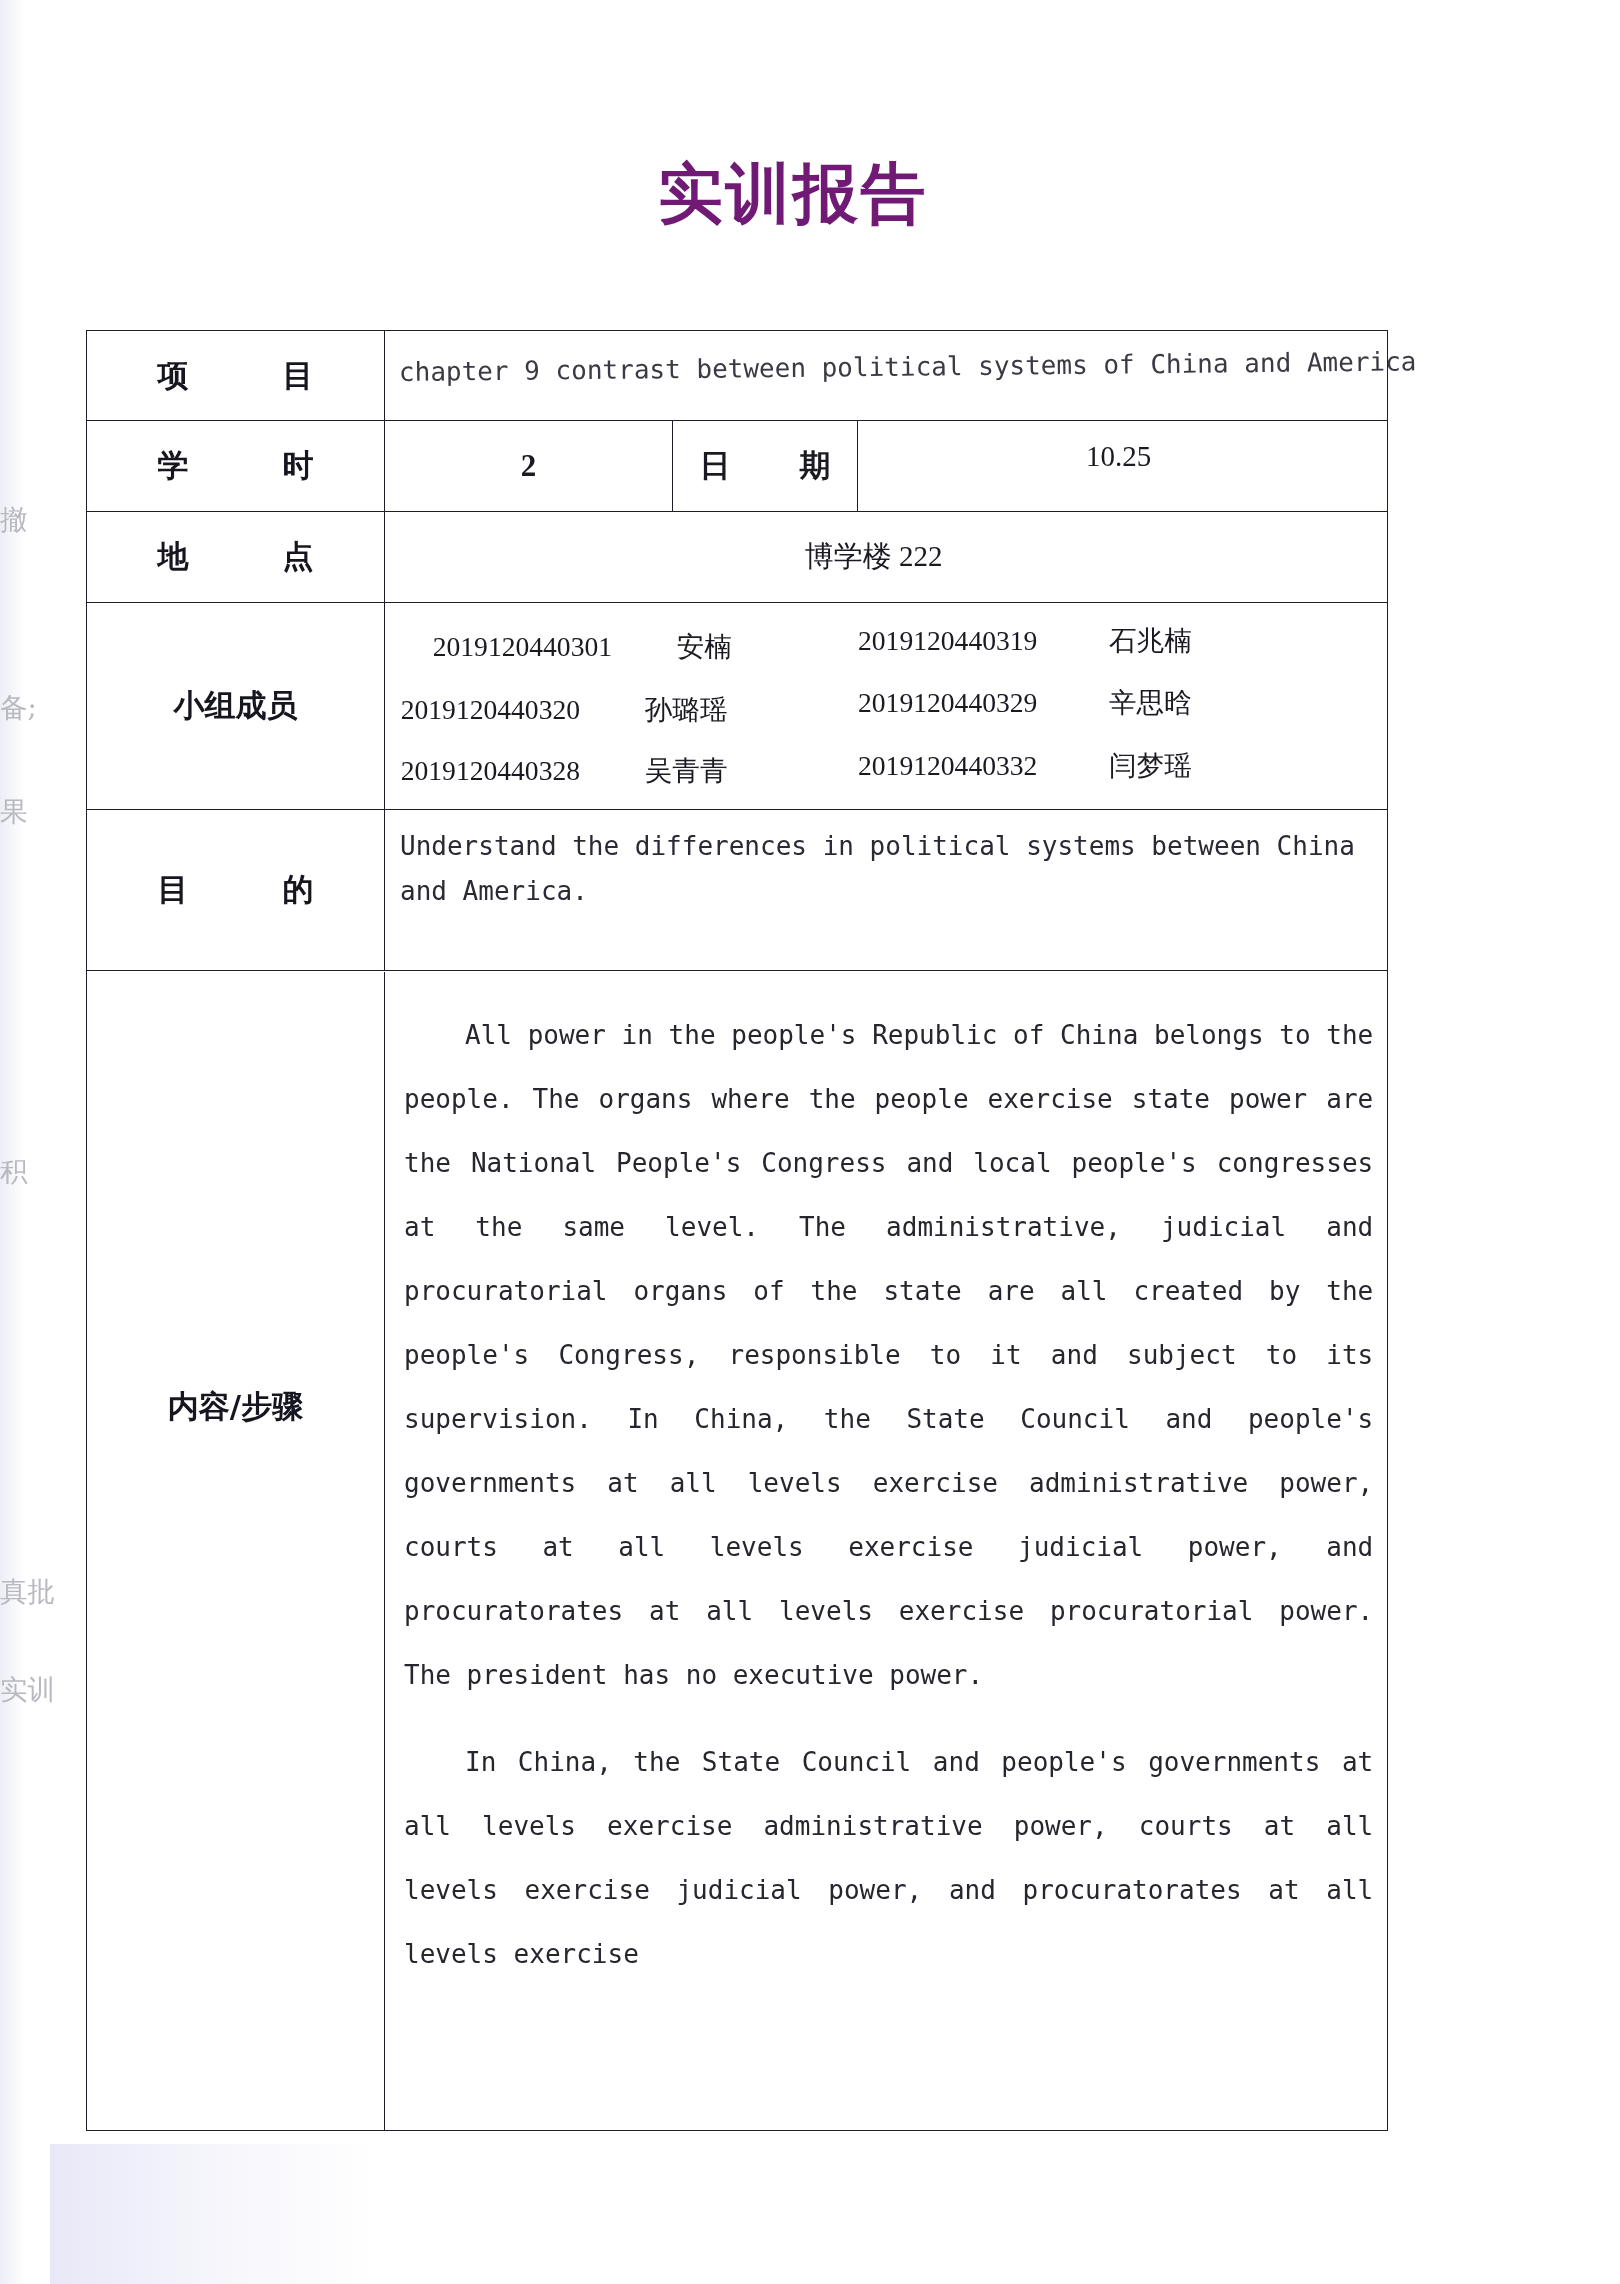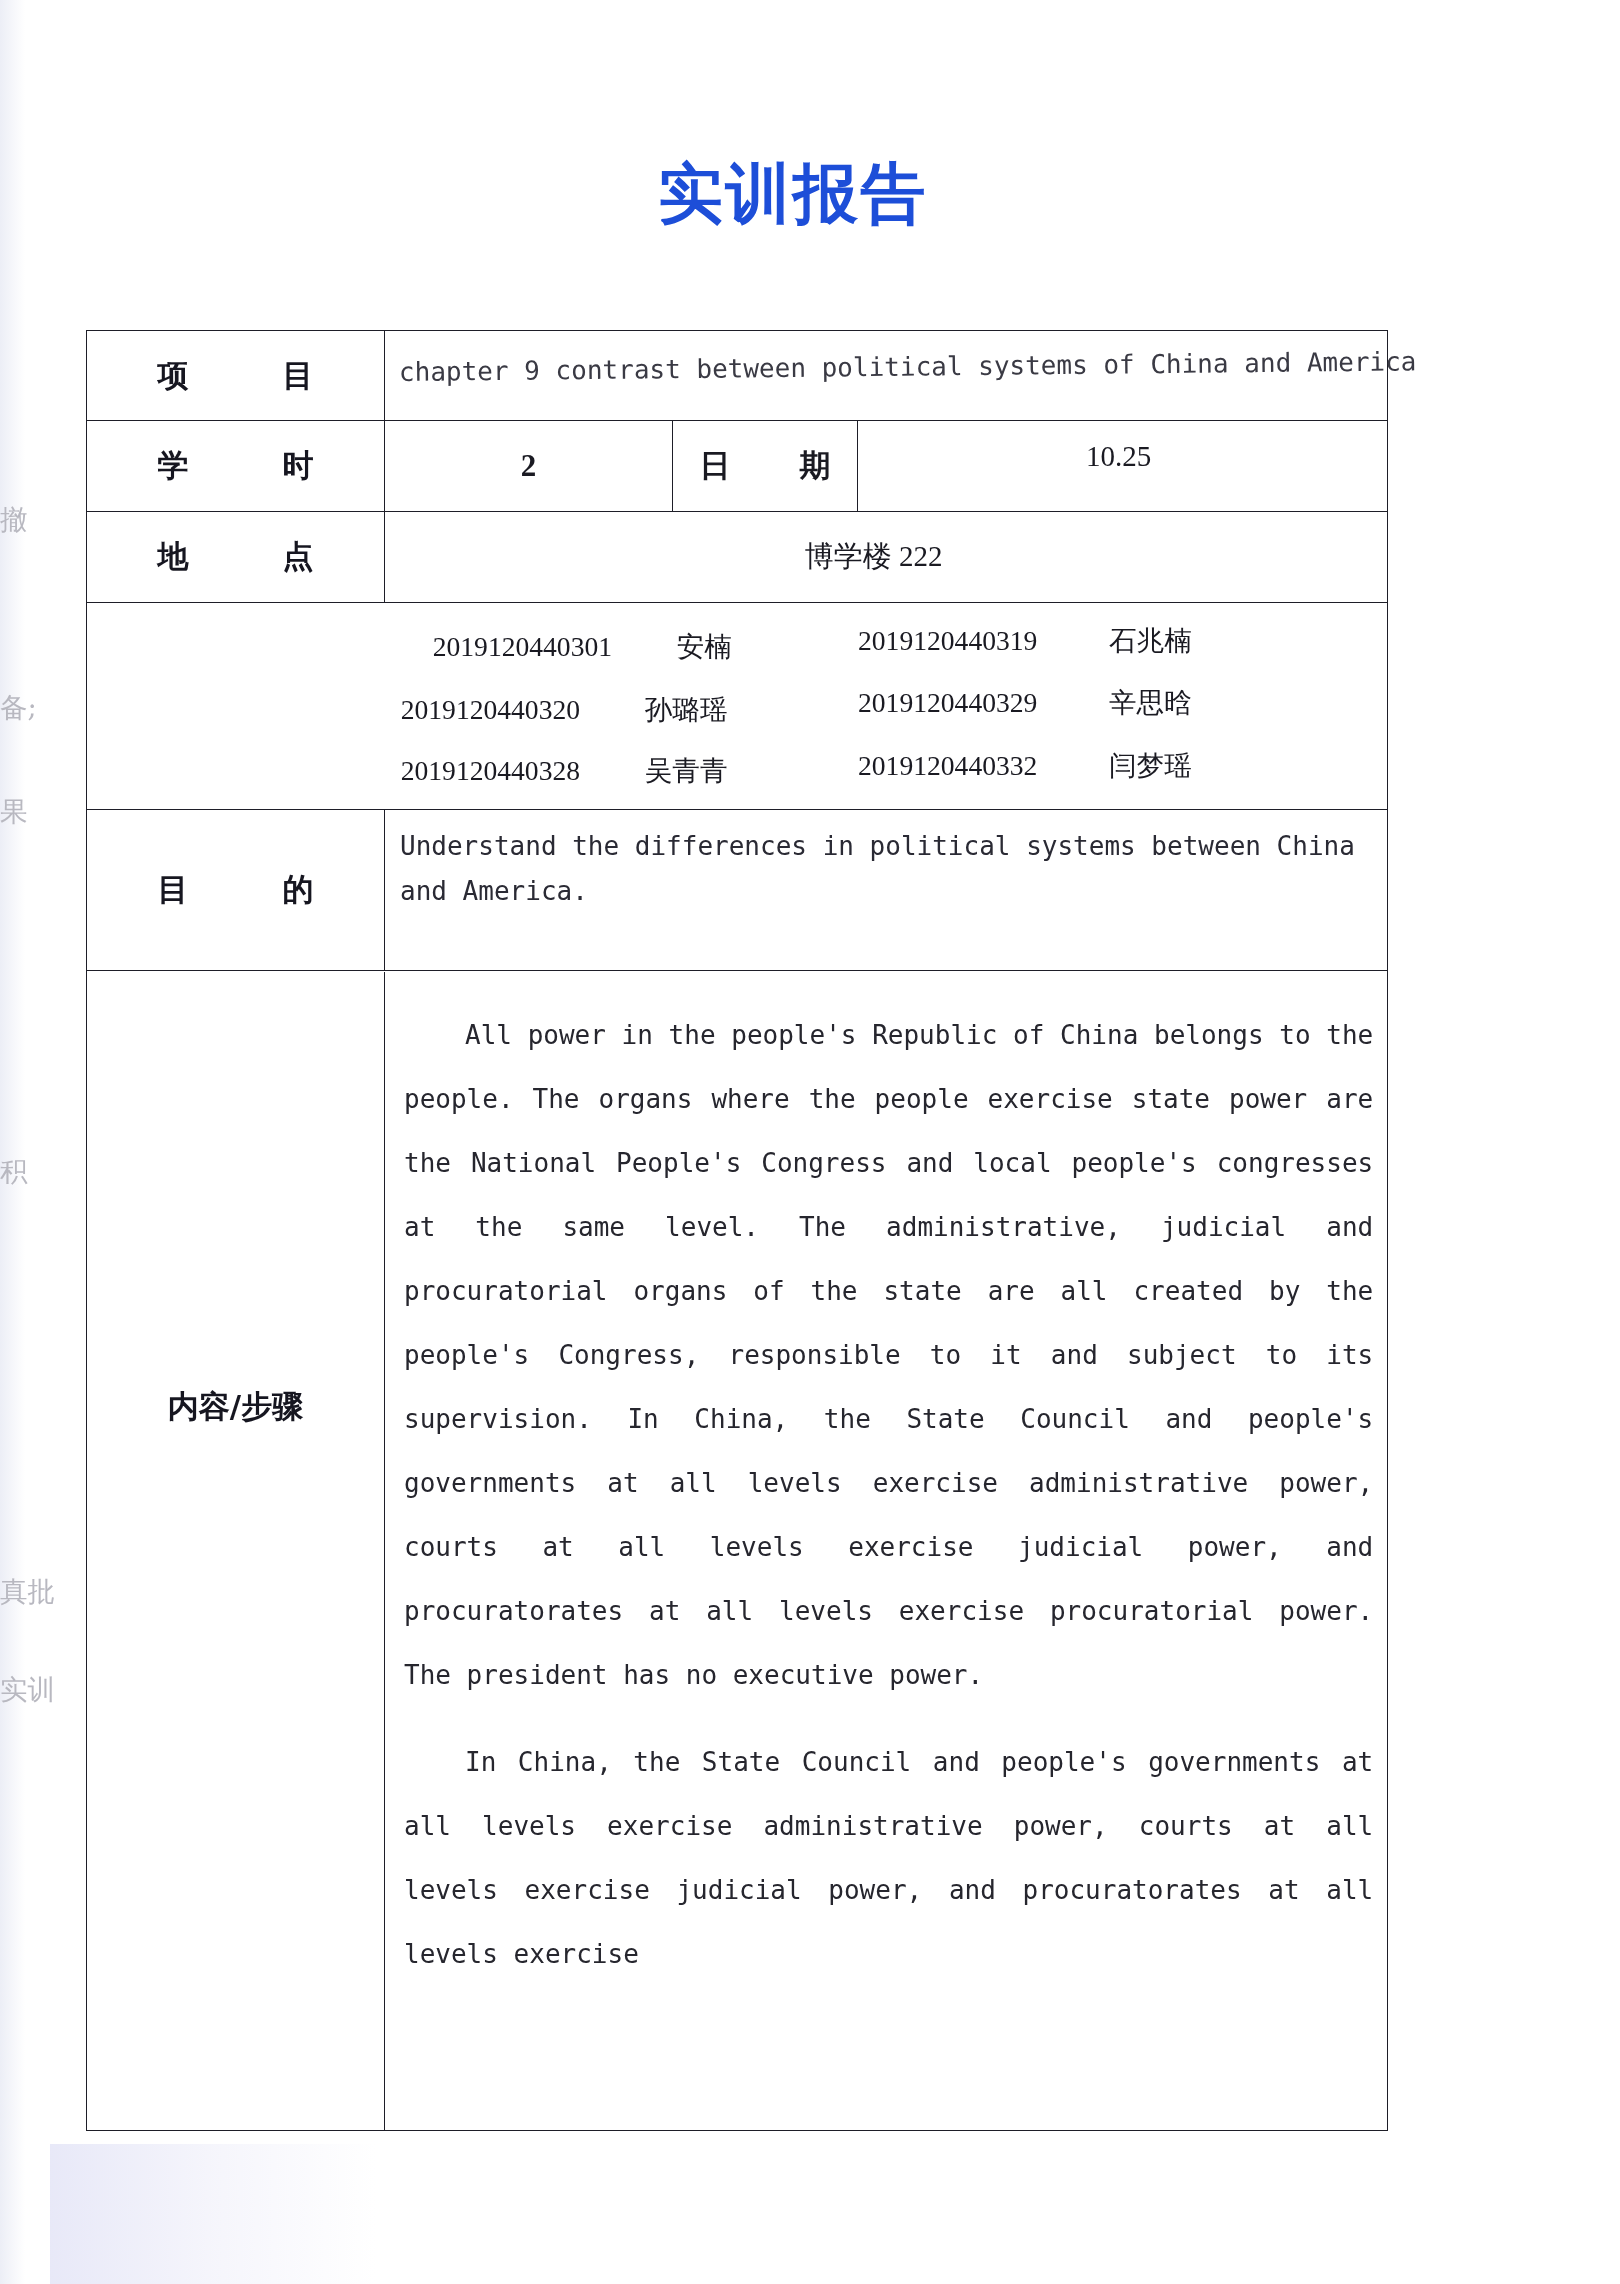--- a/index.html
+++ b/index.html
@@ -18,21 +18,21 @@
     background: linear-gradient(to right, #e2e3f6 0%, #f3f3fb 50%, #ffffff 100%);
     opacity: 0.8;
   }
   .margin-bleed {
     position: absolute; left: 0; font-family: "DejaVu Serif", serif;
     font-size: 27.6px; color: #b8b8c0; white-space: nowrap;
   }
   .title {
     position: absolute; left: 0; width: 1586px; top: 150px; text-align: center;
     font-family: Liberation Sans, sans-serif; font-weight: bold; font-size: 65px;
-    letter-spacing: 2.5px; color: #1d4ed8;
+    letter-spacing: 2.5px; color: #701a75;
   }
   .report-table {
     position: absolute; left: 86px; top: 330px; width: 1302px; height: 1801px;
     border: 1.9px solid #1e1e28; box-sizing: border-box;
   }
   .row { position: absolute; left: 0; right: 0; border-bottom: 1.9px solid #1e1e28; box-sizing: border-box; }
   .row.last { border-bottom: none; }
   .label-cell {
     position: absolute; left: 0; top: 0; bottom: 0; width: 298px;
     border-right: 1.3px solid #1e1e28; box-sizing: border-box;
@@ -136,20 +136,21 @@
     <div class="label-cell spaced">
       <span class="c1">地</span>
       <span>点</span>
     </div>
     <div class="value-cell">
       <div class="location-value">博学楼 222</div>
     </div>
   </div>
 
   <div class="row" style="top:271px; height:208px;">
+    <div class="label-cell">小组成员</div>
     <div class="value-cell">
       <div class="member" style="left:15.7px; top:26px;margin-left:32px;">
         <span class="sid">2019120440301</span><span>安楠</span>
       </div>
       <div class="member" style="left:473px; top:20px;">
         <span class="sid" style="width:251px;">2019120440319</span><span>石兆楠</span>
       </div>
       <div class="member" style="left:15.7px; top:89px;">
         <span class="sid">2019120440320</span><span>孙璐瑶</span>
       </div>

